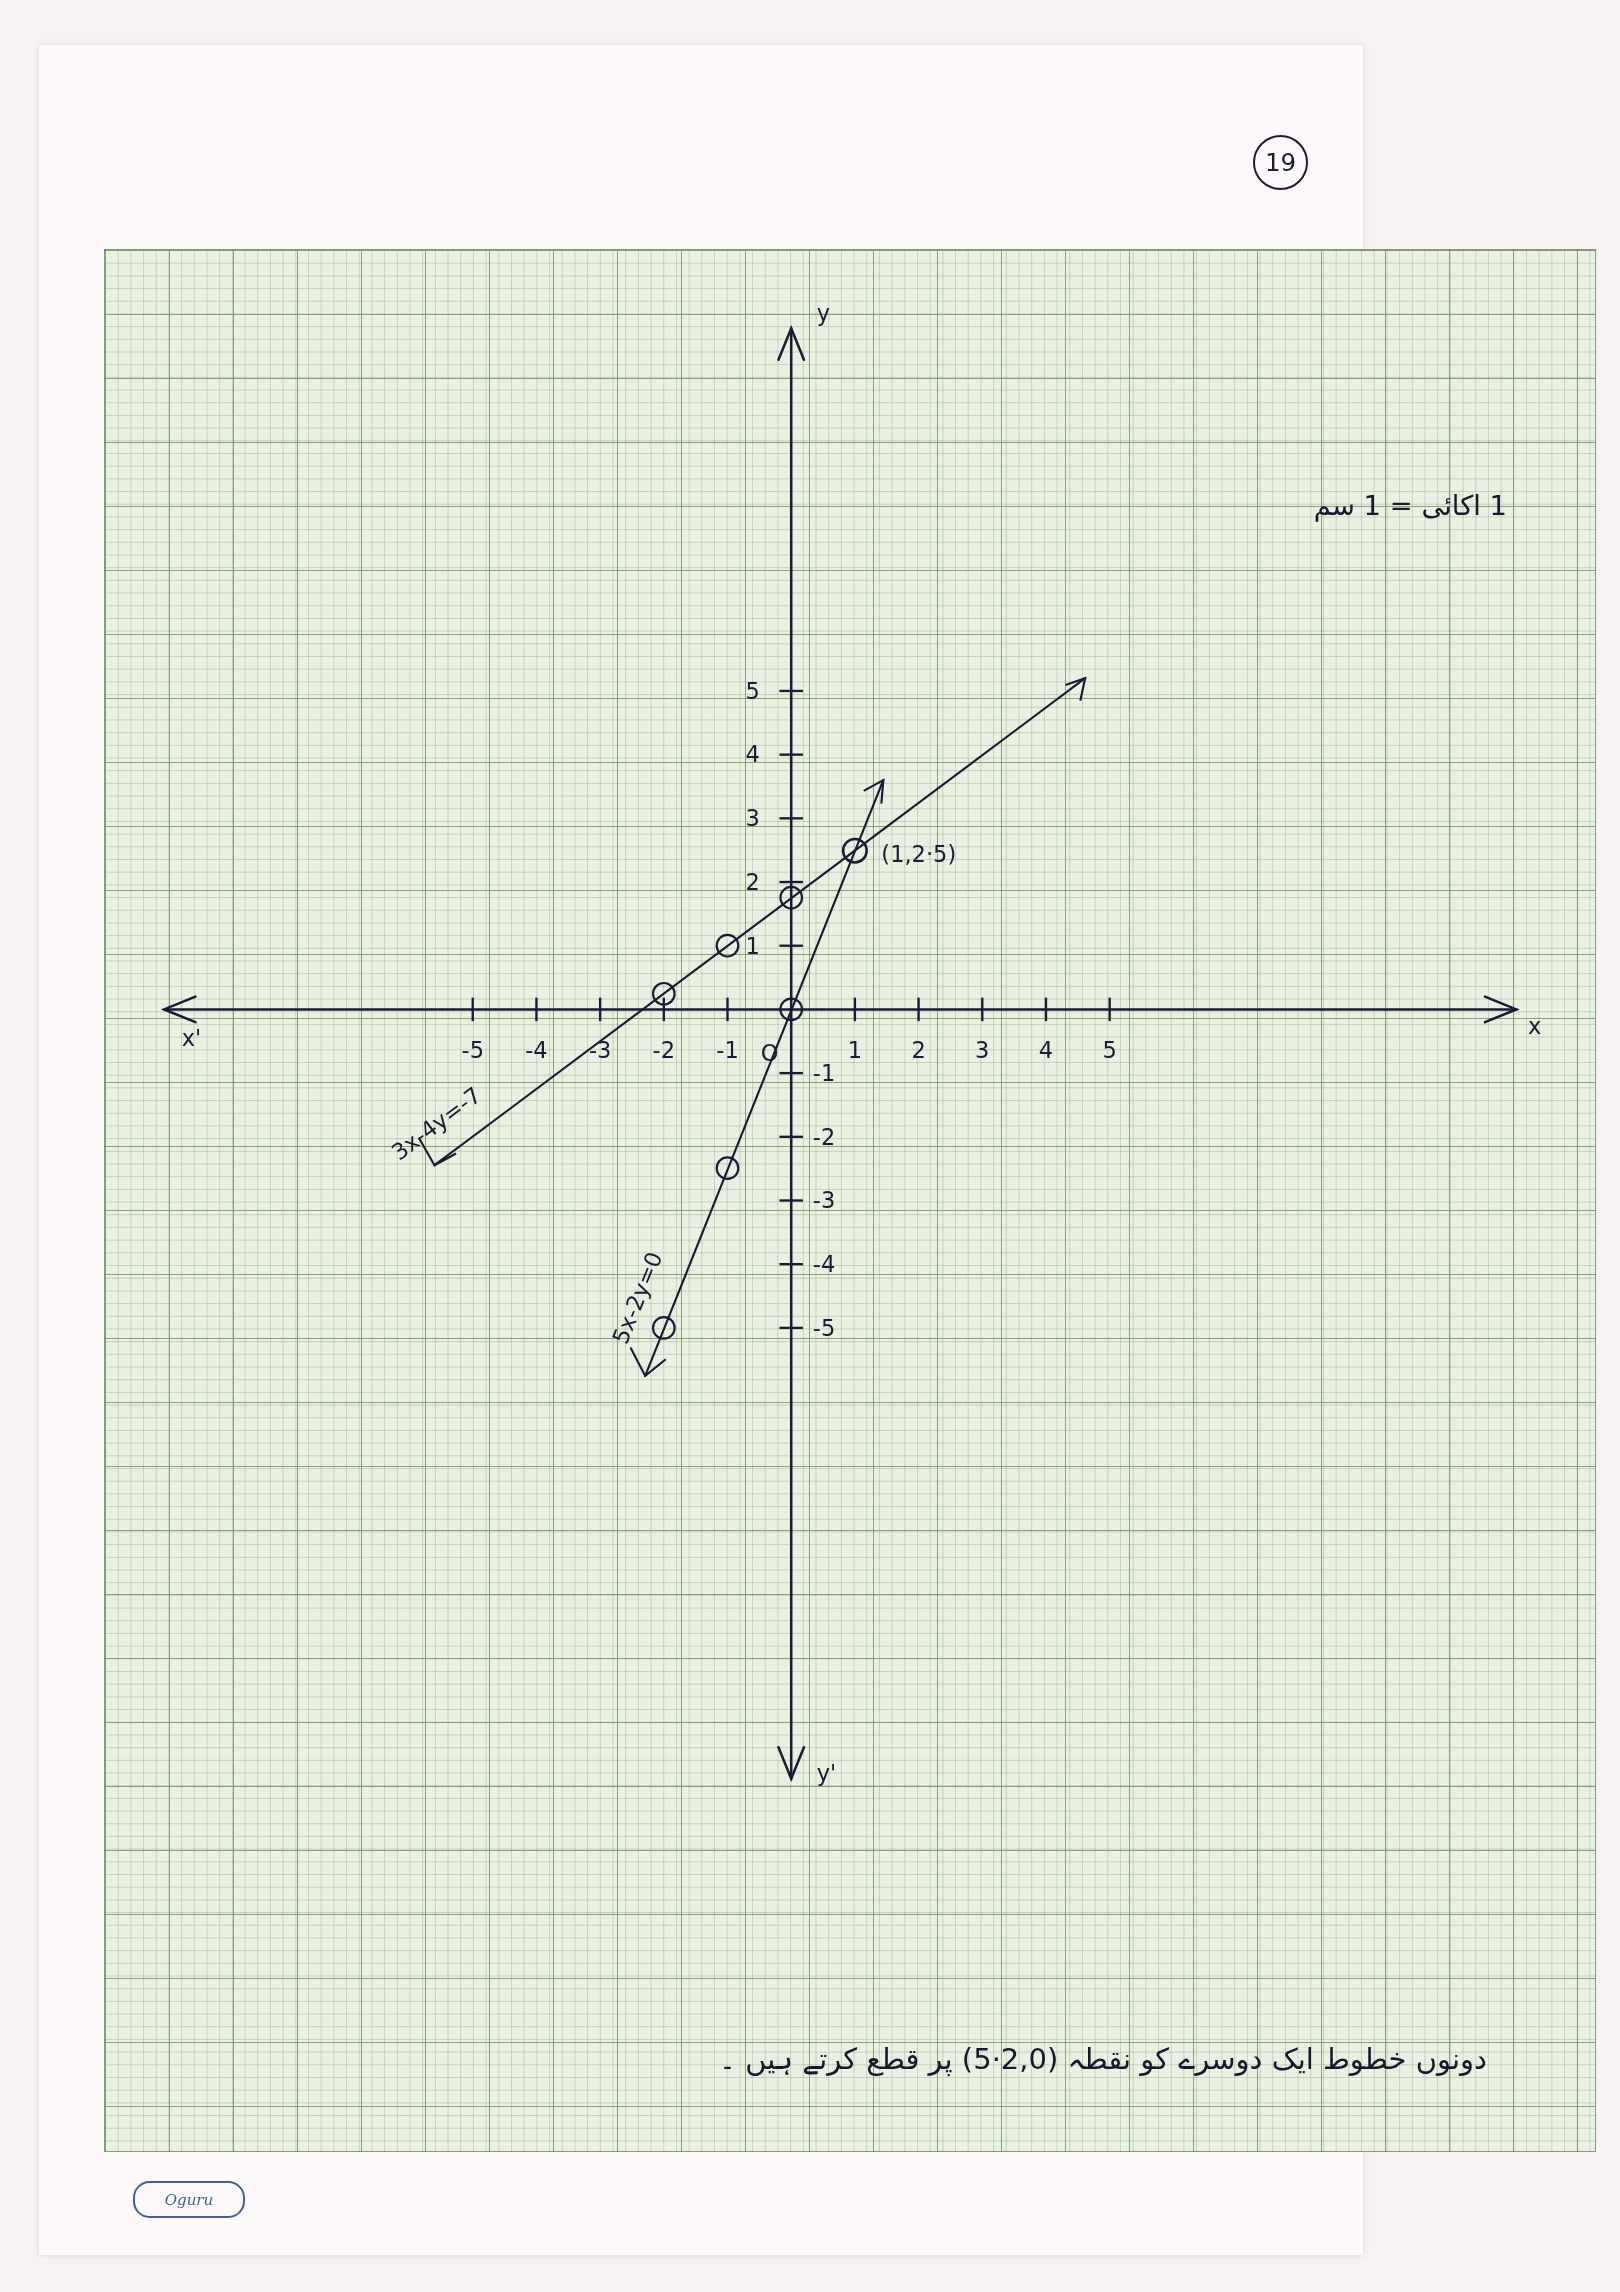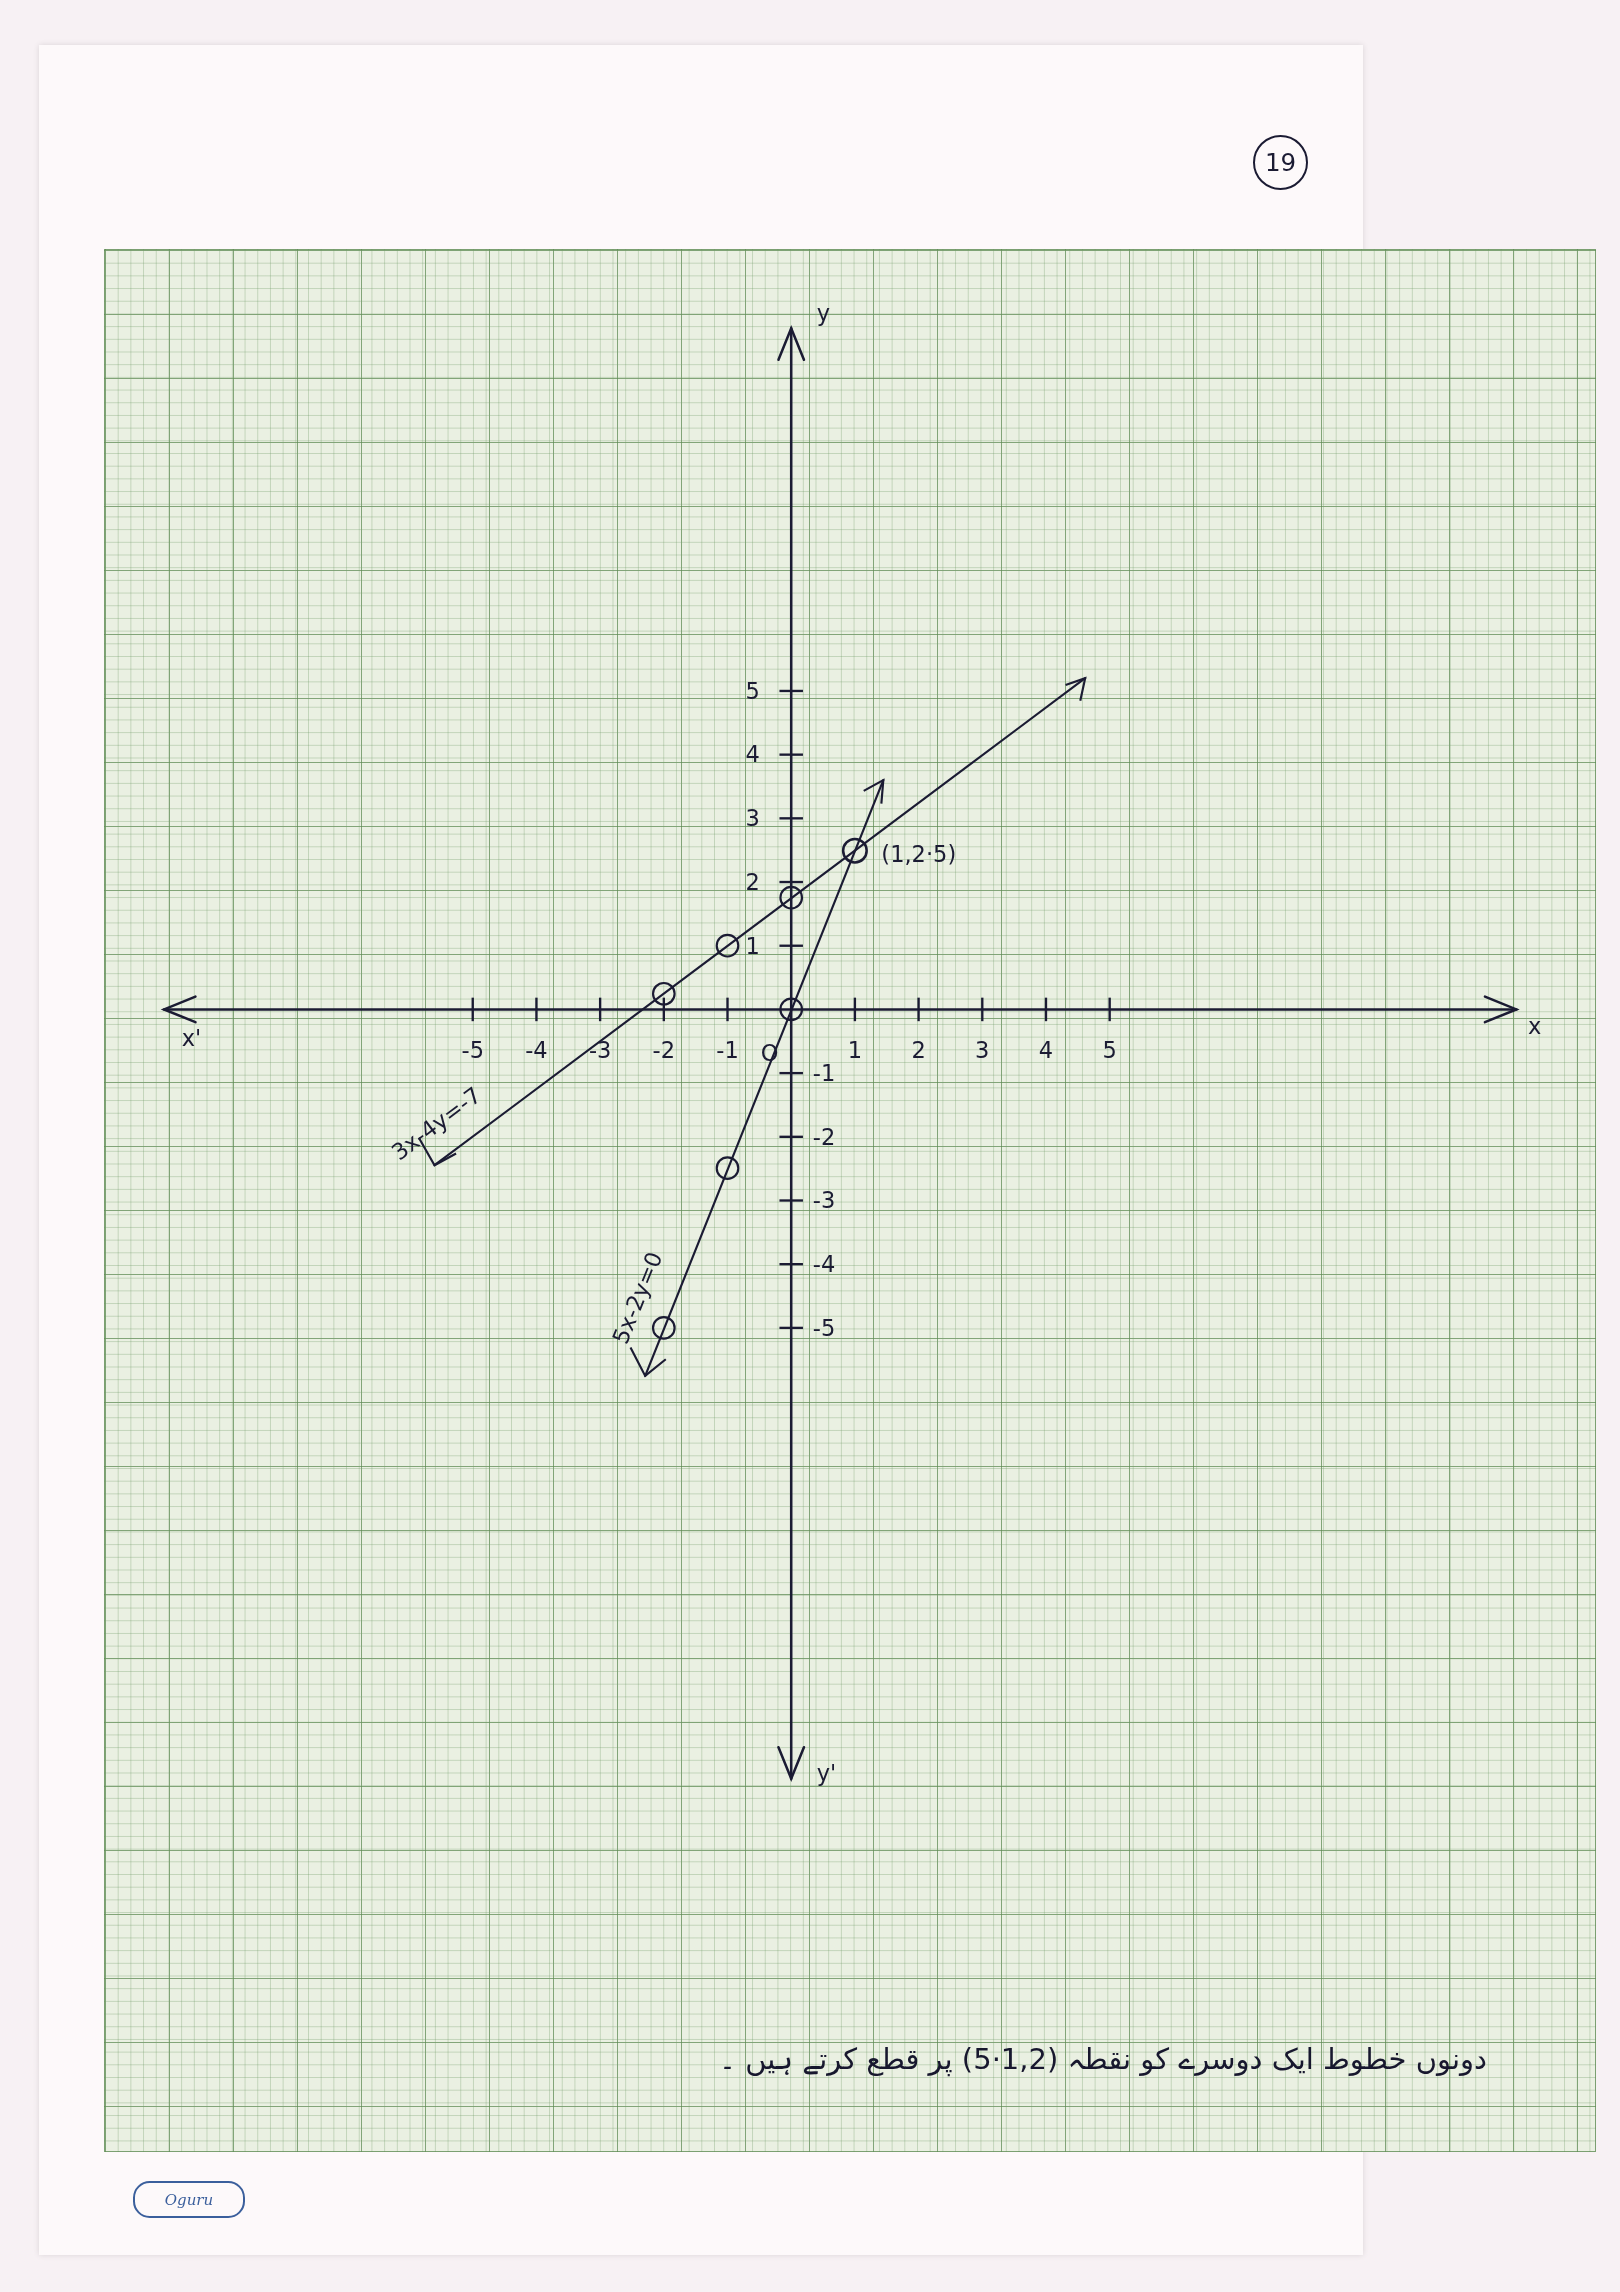--- a/index.html
+++ b/index.html
@@ -219,23 +219,24 @@
         </g>
         <text class="eq-label" transform="translate(532,1118) rotate(-68)">5x-2y=0</text>
 
         <polyline points="320,906 336,934 358,922" fill="none" stroke="#1b1b33" stroke-width="2.2"></polyline>
 
         <circle cx="765" cy="613" r="12" fill="none" stroke="#1b1b33" stroke-width="2.6"></circle>
         <text class="eq-label" x="792" y="625" text-anchor="start">(1,2·5)</text>
       </svg>
 
       <div id="scale-note" class="urdu">
+        <div>1 اکائی = 1 سم</div>
       </div>
 
       <div id="conclusion">
-        <div class="urdu">دونوں خطوط ایک دوسرے کو نقطہ (1,2·5) پر قطع کرتے ہیں ۔</div>
+        <div class="urdu">دونوں خطوط ایک دوسرے کو نقطہ (2,0·5) پر قطع کرتے ہیں ۔</div>
       </div>
     </div>
 
     <div id="footer-stamp">Oguru</div>
   </div>
 </div>
 
 
 </body></html>

